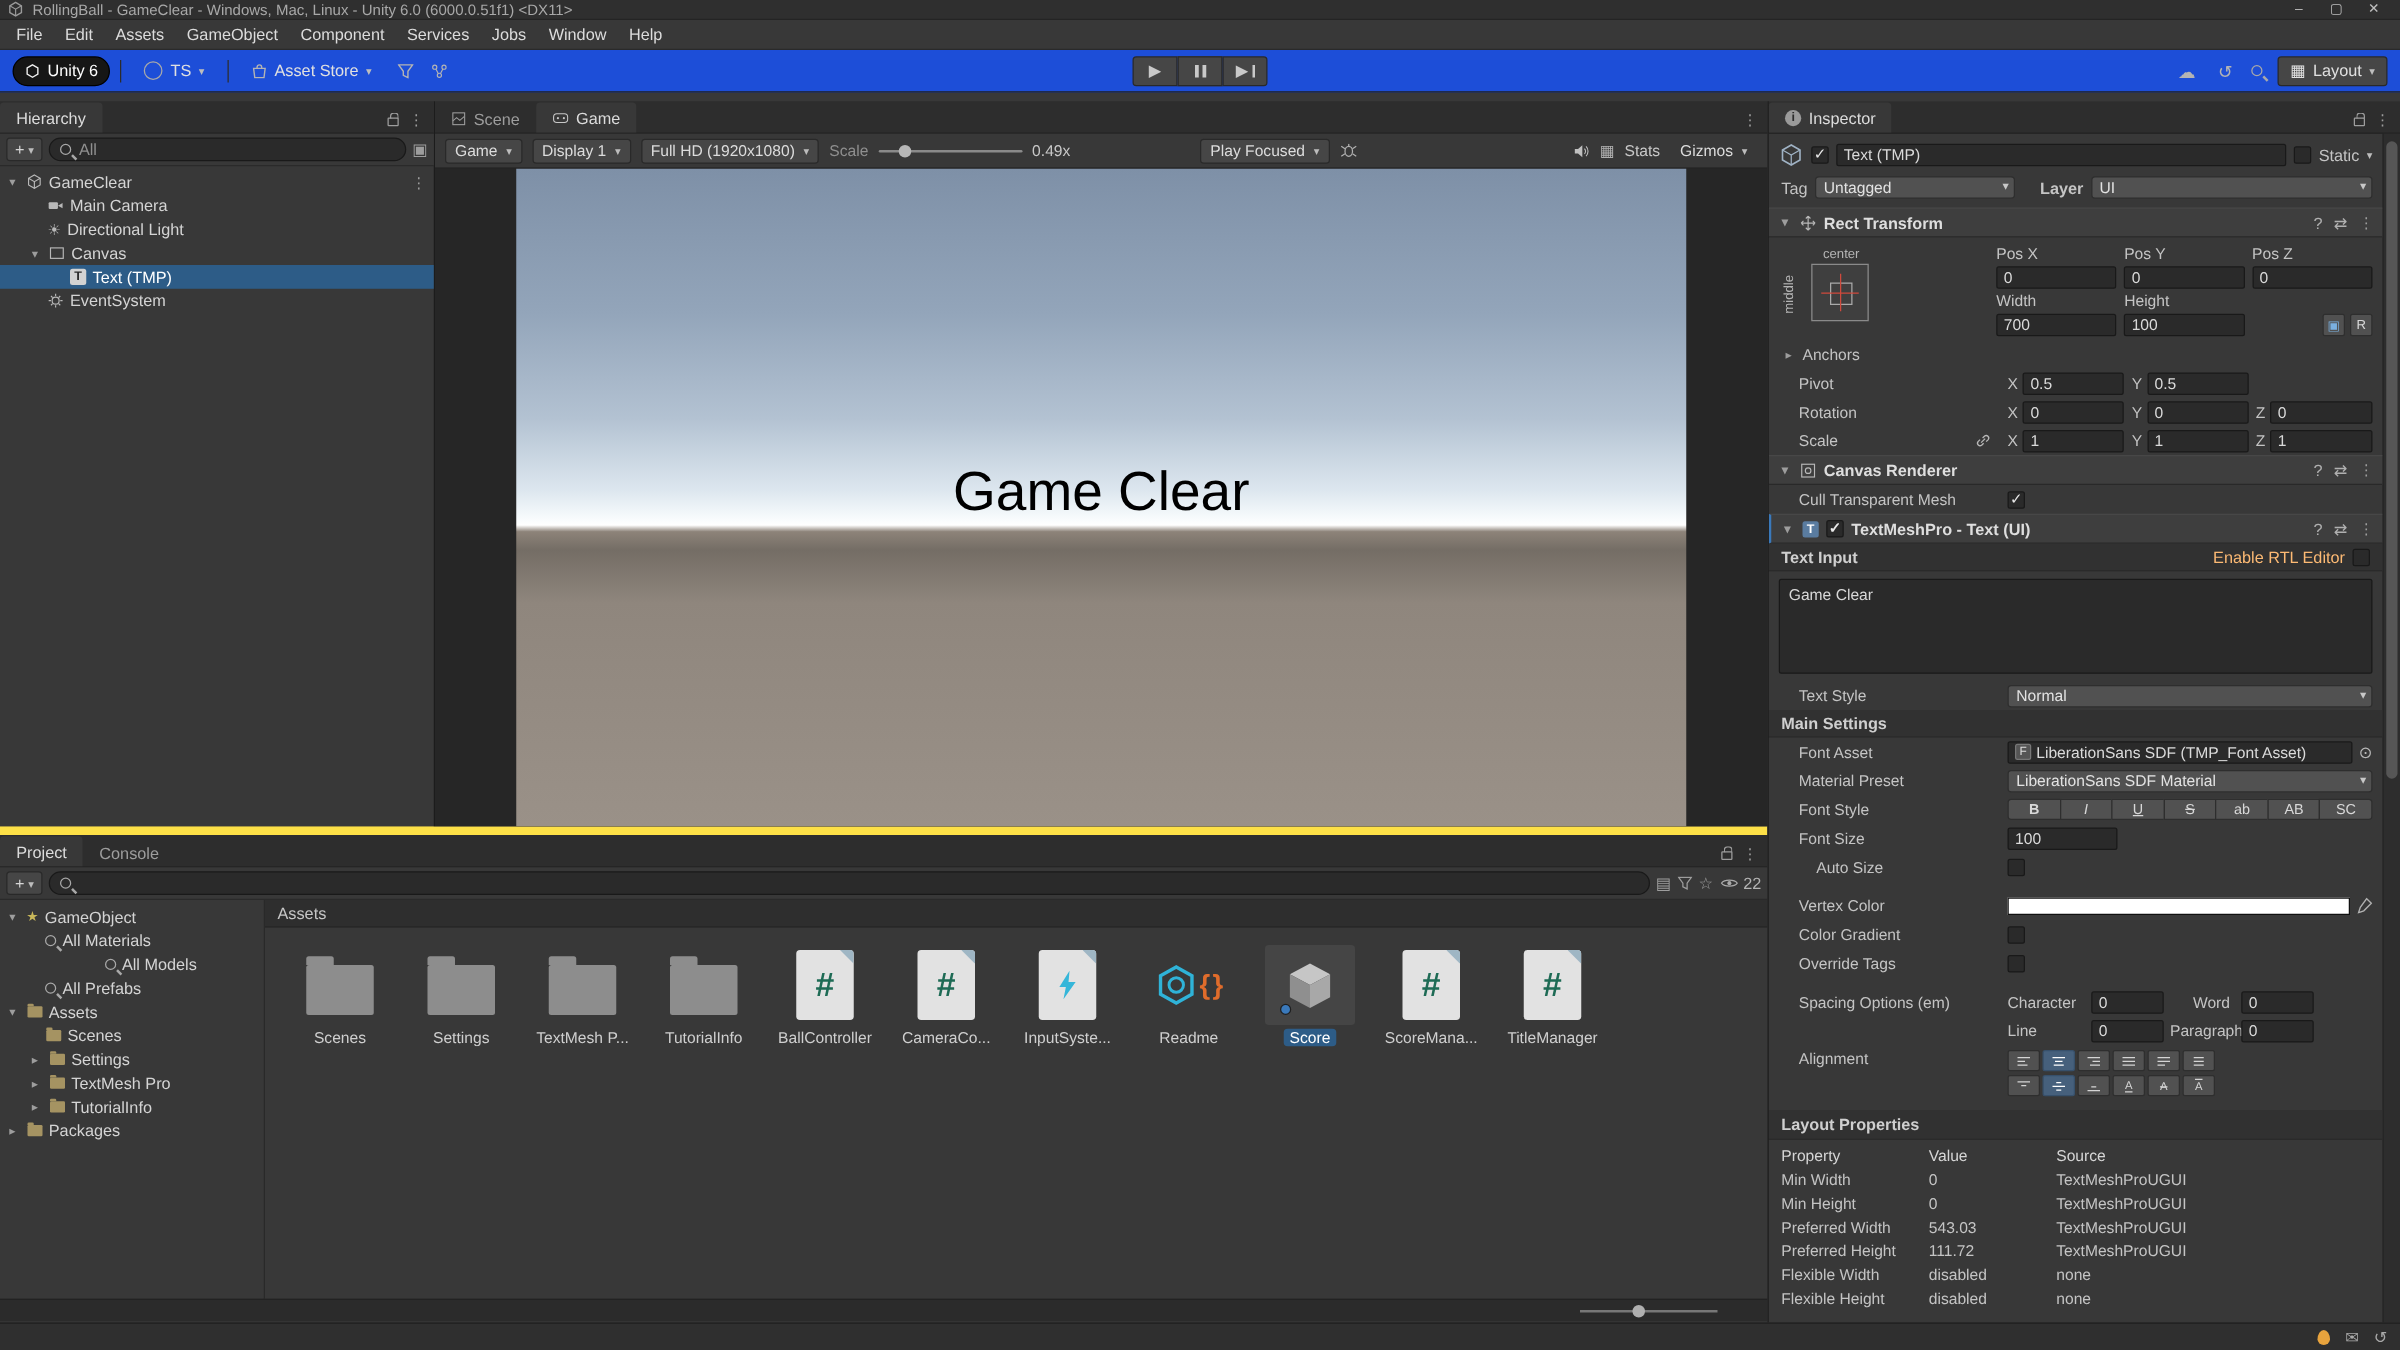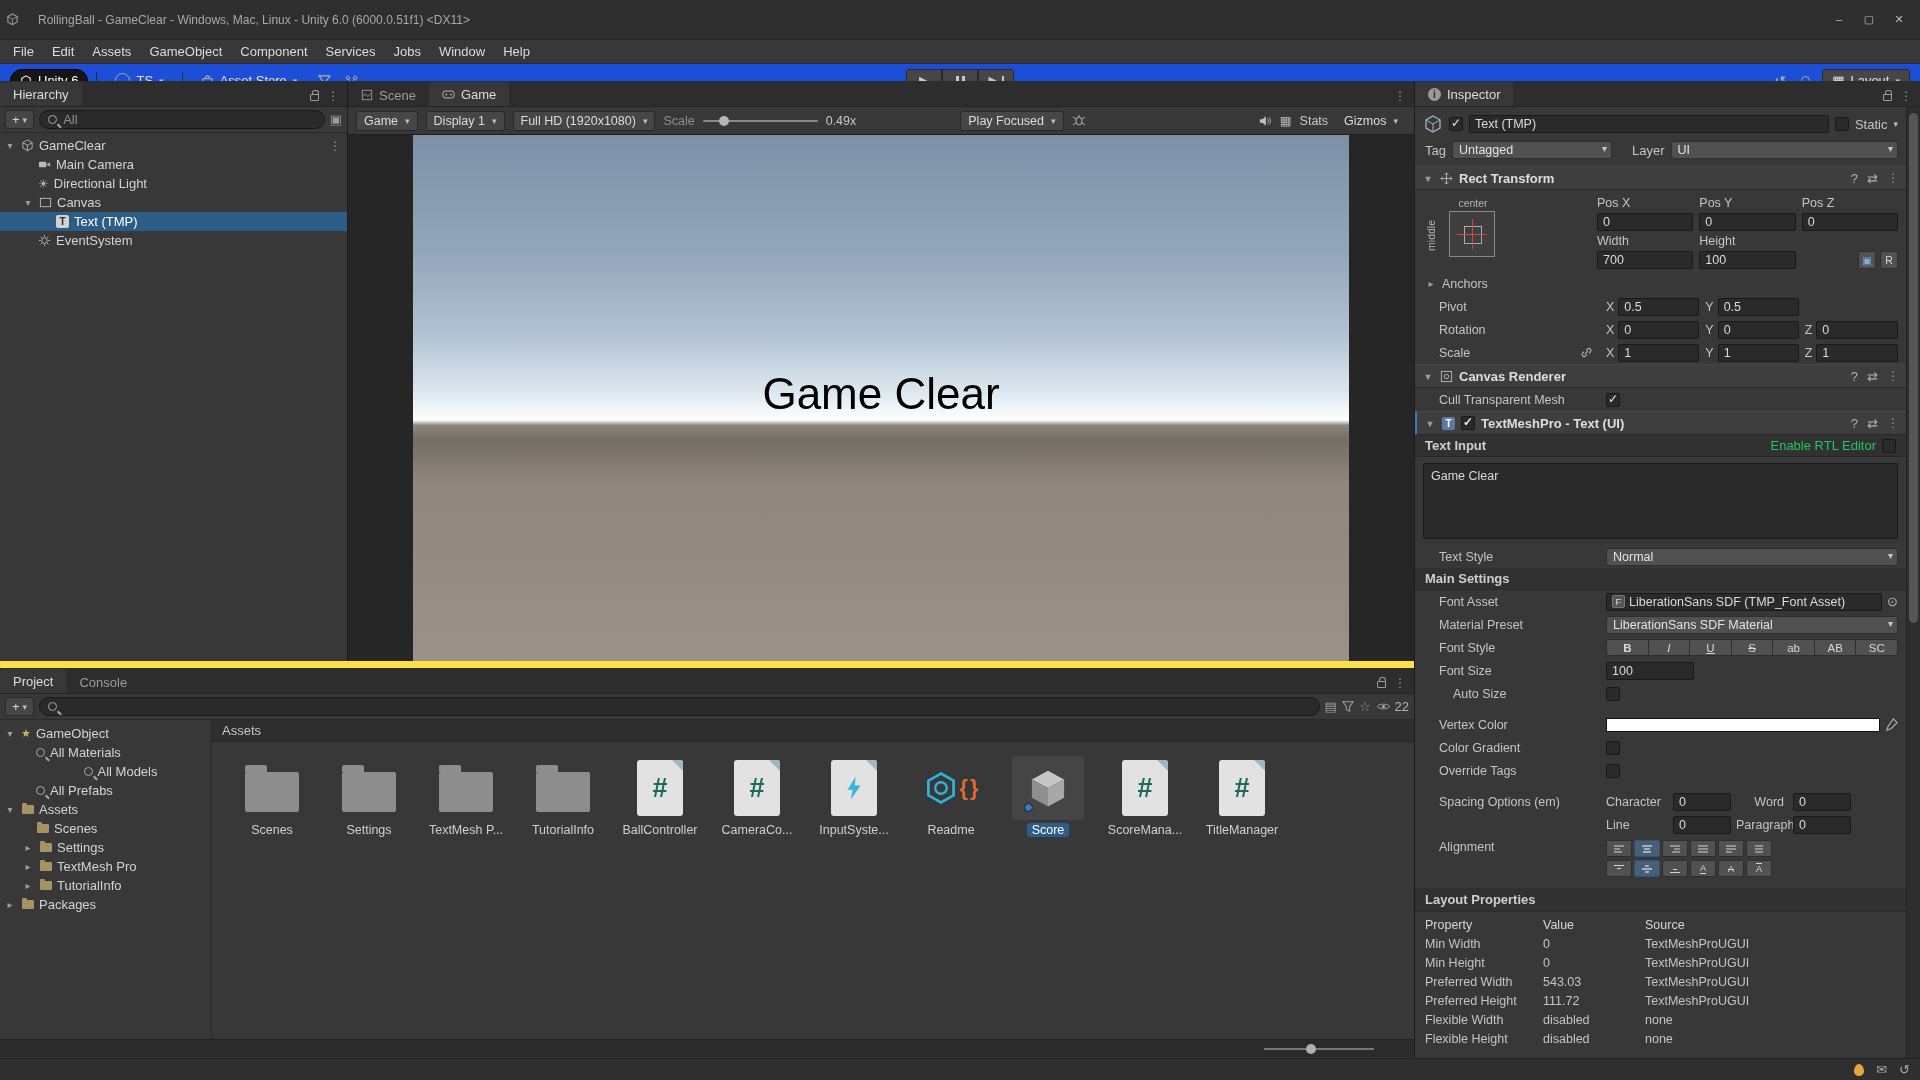--- a/index.html
+++ b/index.html
@@ -1,21 +1,21 @@
 <!DOCTYPE html>
 <html><head>
 <meta charset="utf-8">
 <style>
   * { margin:0; padding:0; box-sizing:border-box; }
   html,body { width:1920px; height:1080px; overflow:hidden; background:#383838; color:#d2d2d2;
               font-family:"Liberation Sans", sans-serif; font-size:13px; user-select:none; }
   svg { display:block; }
 
   
-  .titlebar { height:40px; background:#2f2f2f; border-bottom:1px solid #242424; display:flex; align-items:center; padding:0 6px; gap:19px; color:#a8a8a8; font-size:12px; }
+  .titlebar { height:16px; background:#2f2f2f; border-bottom:1px solid #242424; display:flex; align-items:center; padding:0 6px; gap:7px; color:#a8a8a8; font-size:12px; }
   .titlebar .win-controls { margin-left:auto; display:flex; }
   .win-btn { width:30px; text-align:center; color:#bdbdbd; font-size:11px; line-height:21px; cursor:default; }
   .menubar { height:24px; background:#383838; border-bottom:1px solid #2a2a2a; display:flex; align-items:center; padding:0 4px; }
   .menu-item { padding:0 9px; line-height:23px; color:#dcdcdc; }
   .toolbar { height:34px; background:#1d4ed8; border-bottom:1px solid #1f1f1f; display:flex; align-items:center; padding:0 10px; gap:8px; position:relative; }
   .tbtn { background:#464646; border:1px solid #292929; border-radius:3px; height:24px; display:flex; align-items:center; padding:0 9px; gap:6px; color:#e0e0e0; }
   .unity-btn { background:#161616; border-radius:12px; border:1px solid #000; color:#fff; }
   .tb-sep { width:1px; height:18px; background:#2c2c2c; }
   .tb-ic { color:#b4b4b4; font-size:14px; padding:0 3px; }
   .play-cluster { position:absolute; left:50%; transform:translateX(-50%); display:flex; }
@@ -594,21 +594,21 @@
           </div>
         <span class="cb"></span>
         <span style="color:#c4c4c4;">Static</span>
         <span class="caret">▾</span>
       </div>
       <div class="tag-row">
         <span>Tag</span>
         <div class="dd" style="width:160px;">
             <span>Untagged</span>
           </div>
-        <span style="margin-left:14px;">Layer</span>
+        <span style="margin-left:14px;font-weight:bold;">Layer</span>
         <div class="dd flex1">
             <span>UI</span>
           </div>
       </div>
 
       <div class="comp-header">
         <span class="fold">▾</span>
         <svg width="13" height="13" viewBox="0 0 14 14">
             <path d="M7 1v12M1 7h12M7 1L5 3M7 1l2 2M7 13l-2-2M7 13l2-2M1 7l2-2M1 7l2 2M13 7l-2-2M13 7l-2 2" stroke="#b8b8b8" fill="none"></path>
           </svg>
@@ -782,21 +782,21 @@
         <span class="cb checked"></span>
         <span>TextMeshPro - Text (UI)</span>
         <div class="hdr-right">
           <span>?</span>
           <span>⇄</span>
           <span class="kebab">⋮</span>
         </div>
       </div>
       <div class="sub-strip">
         <span>Text Input</span>
-        <span style="margin-left:auto;font-weight:normal;color:#22c55e;">Enable RTL Editor</span>
+        <span style="margin-left:auto;font-weight:normal;color:#fdba74;">Enable RTL Editor</span>
         <span class="cb"></span>
       </div>
       <div class="textarea"><span>Game Clear</span></div>
       <div class="insp-row">
         <span class="insp-label">Text Style</span>
         <div class="dd flex1">
             <span>Normal</span>
           </div>
       </div>
       <div class="sub-strip">

